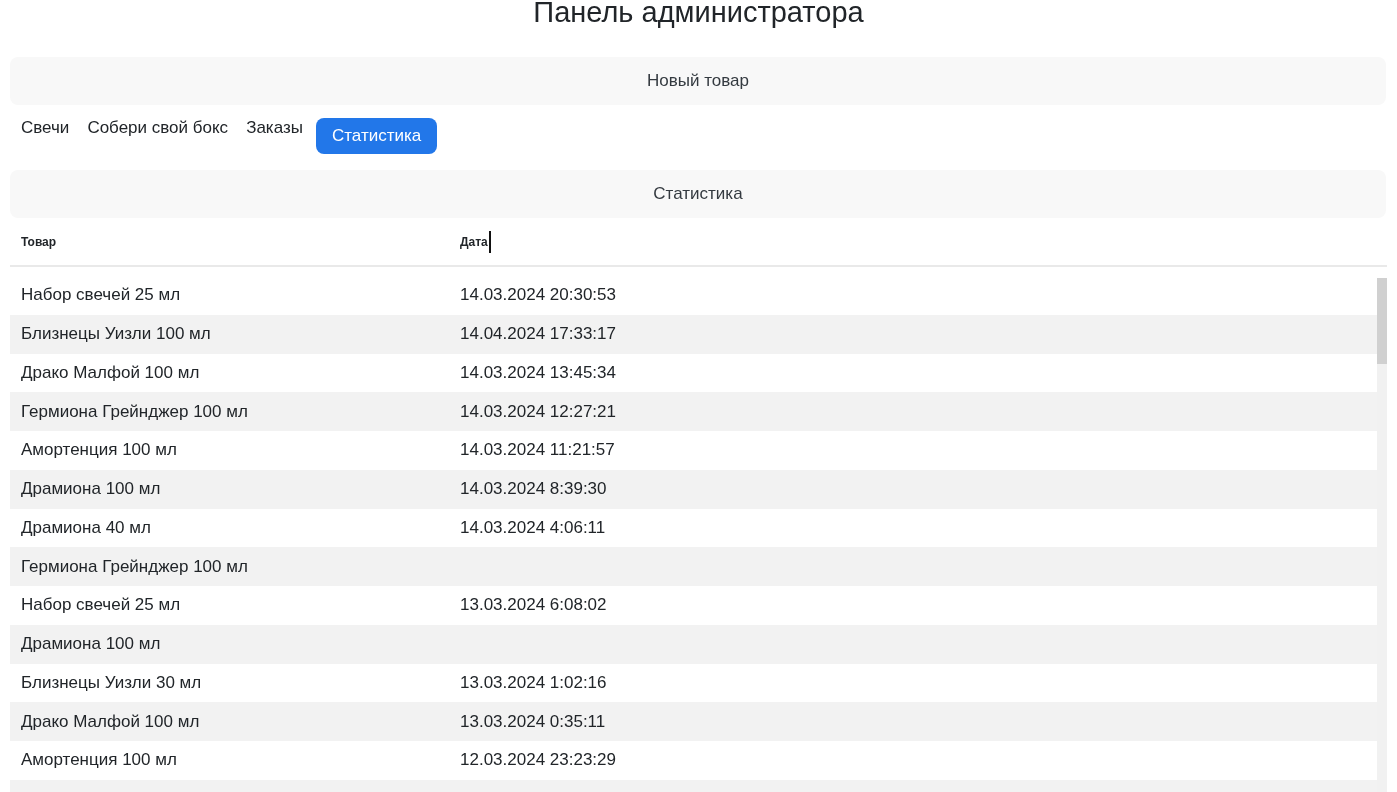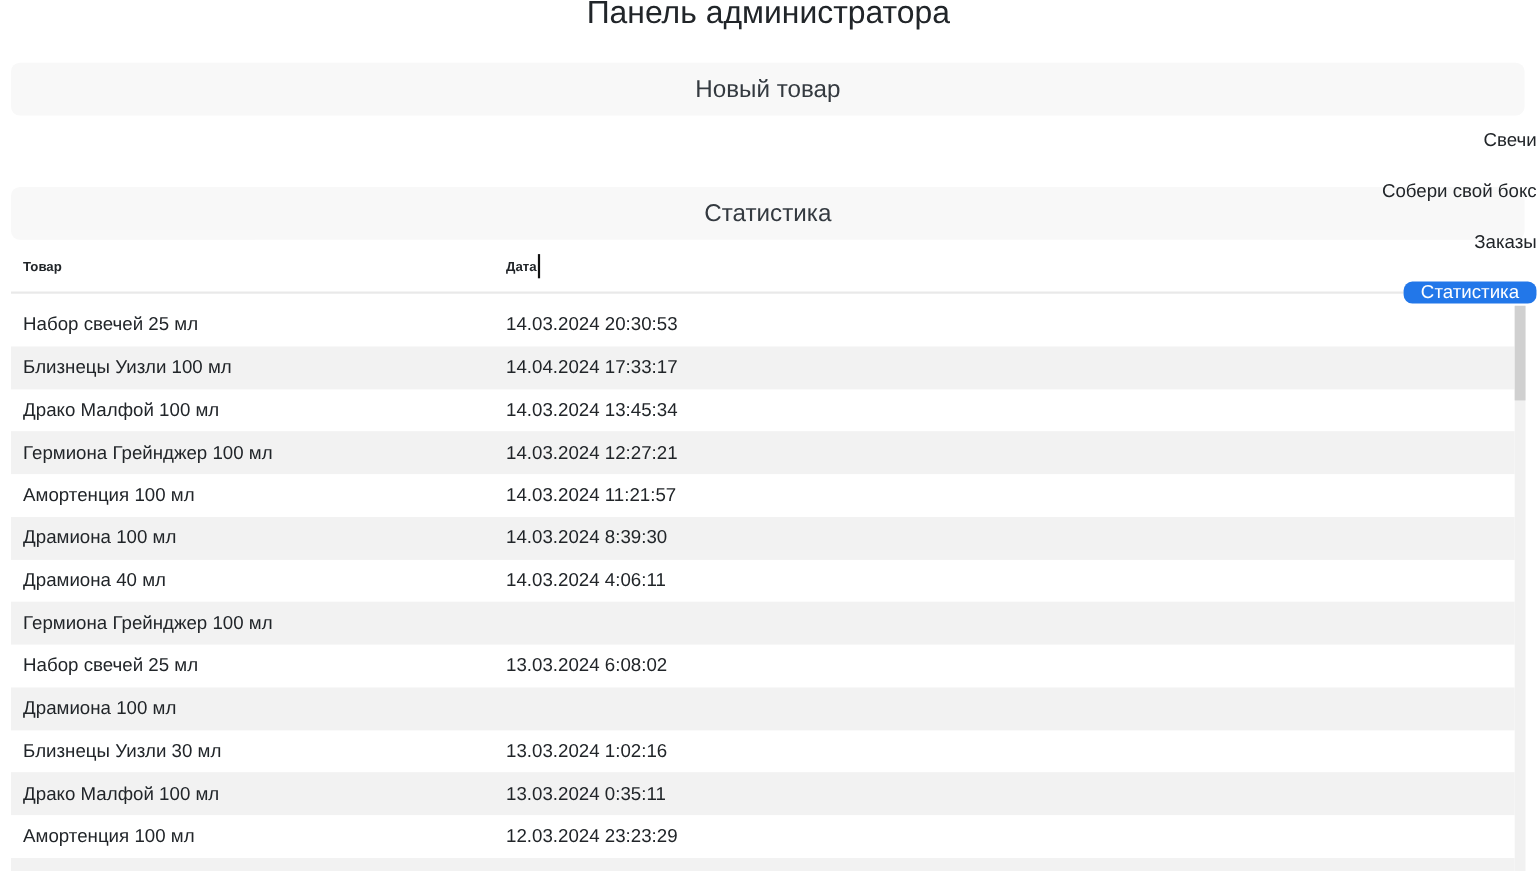--- a/index.html
+++ b/index.html
@@ -18,27 +18,27 @@
     font-family:"Liberation Sans","DejaVu Sans",sans-serif;
   }
   .page-title{
     font-size:29px;font-weight:400;line-height:35px;
     text-align:center;margin:-5px 0 0 0;color:#212529;
   }
   .section-bar{
     margin:0 11px 0 10px;height:48px;border-radius:8px;
     background:var(--section-bg);
     display:flex;align-items:center;justify-content:center;
-    font-size:22px;color:#343a40;
+    font-size:17px;color:#343a40;
   }
   .section-bar.first{margin-top:27px;}
   .section-bar.second{margin-top:16px;}
   .tabs{
     margin:13px 0 0 21px;height:36px;
-    display:flex;align-items:flex-end;gap:26px;flex-direction:column;
+    display:flex;align-items:flex-start;gap:18px;
   }
   .tab{
     font-size:17px;color:#212529;cursor:pointer;white-space:nowrap;
   }
   .tab.active{
     background:var(--accent);color:#ffffff;
     height:36px;display:flex;align-items:center;
     padding:0 16px;border-radius:8px;margin-left:-5px;
   }
   .table{

